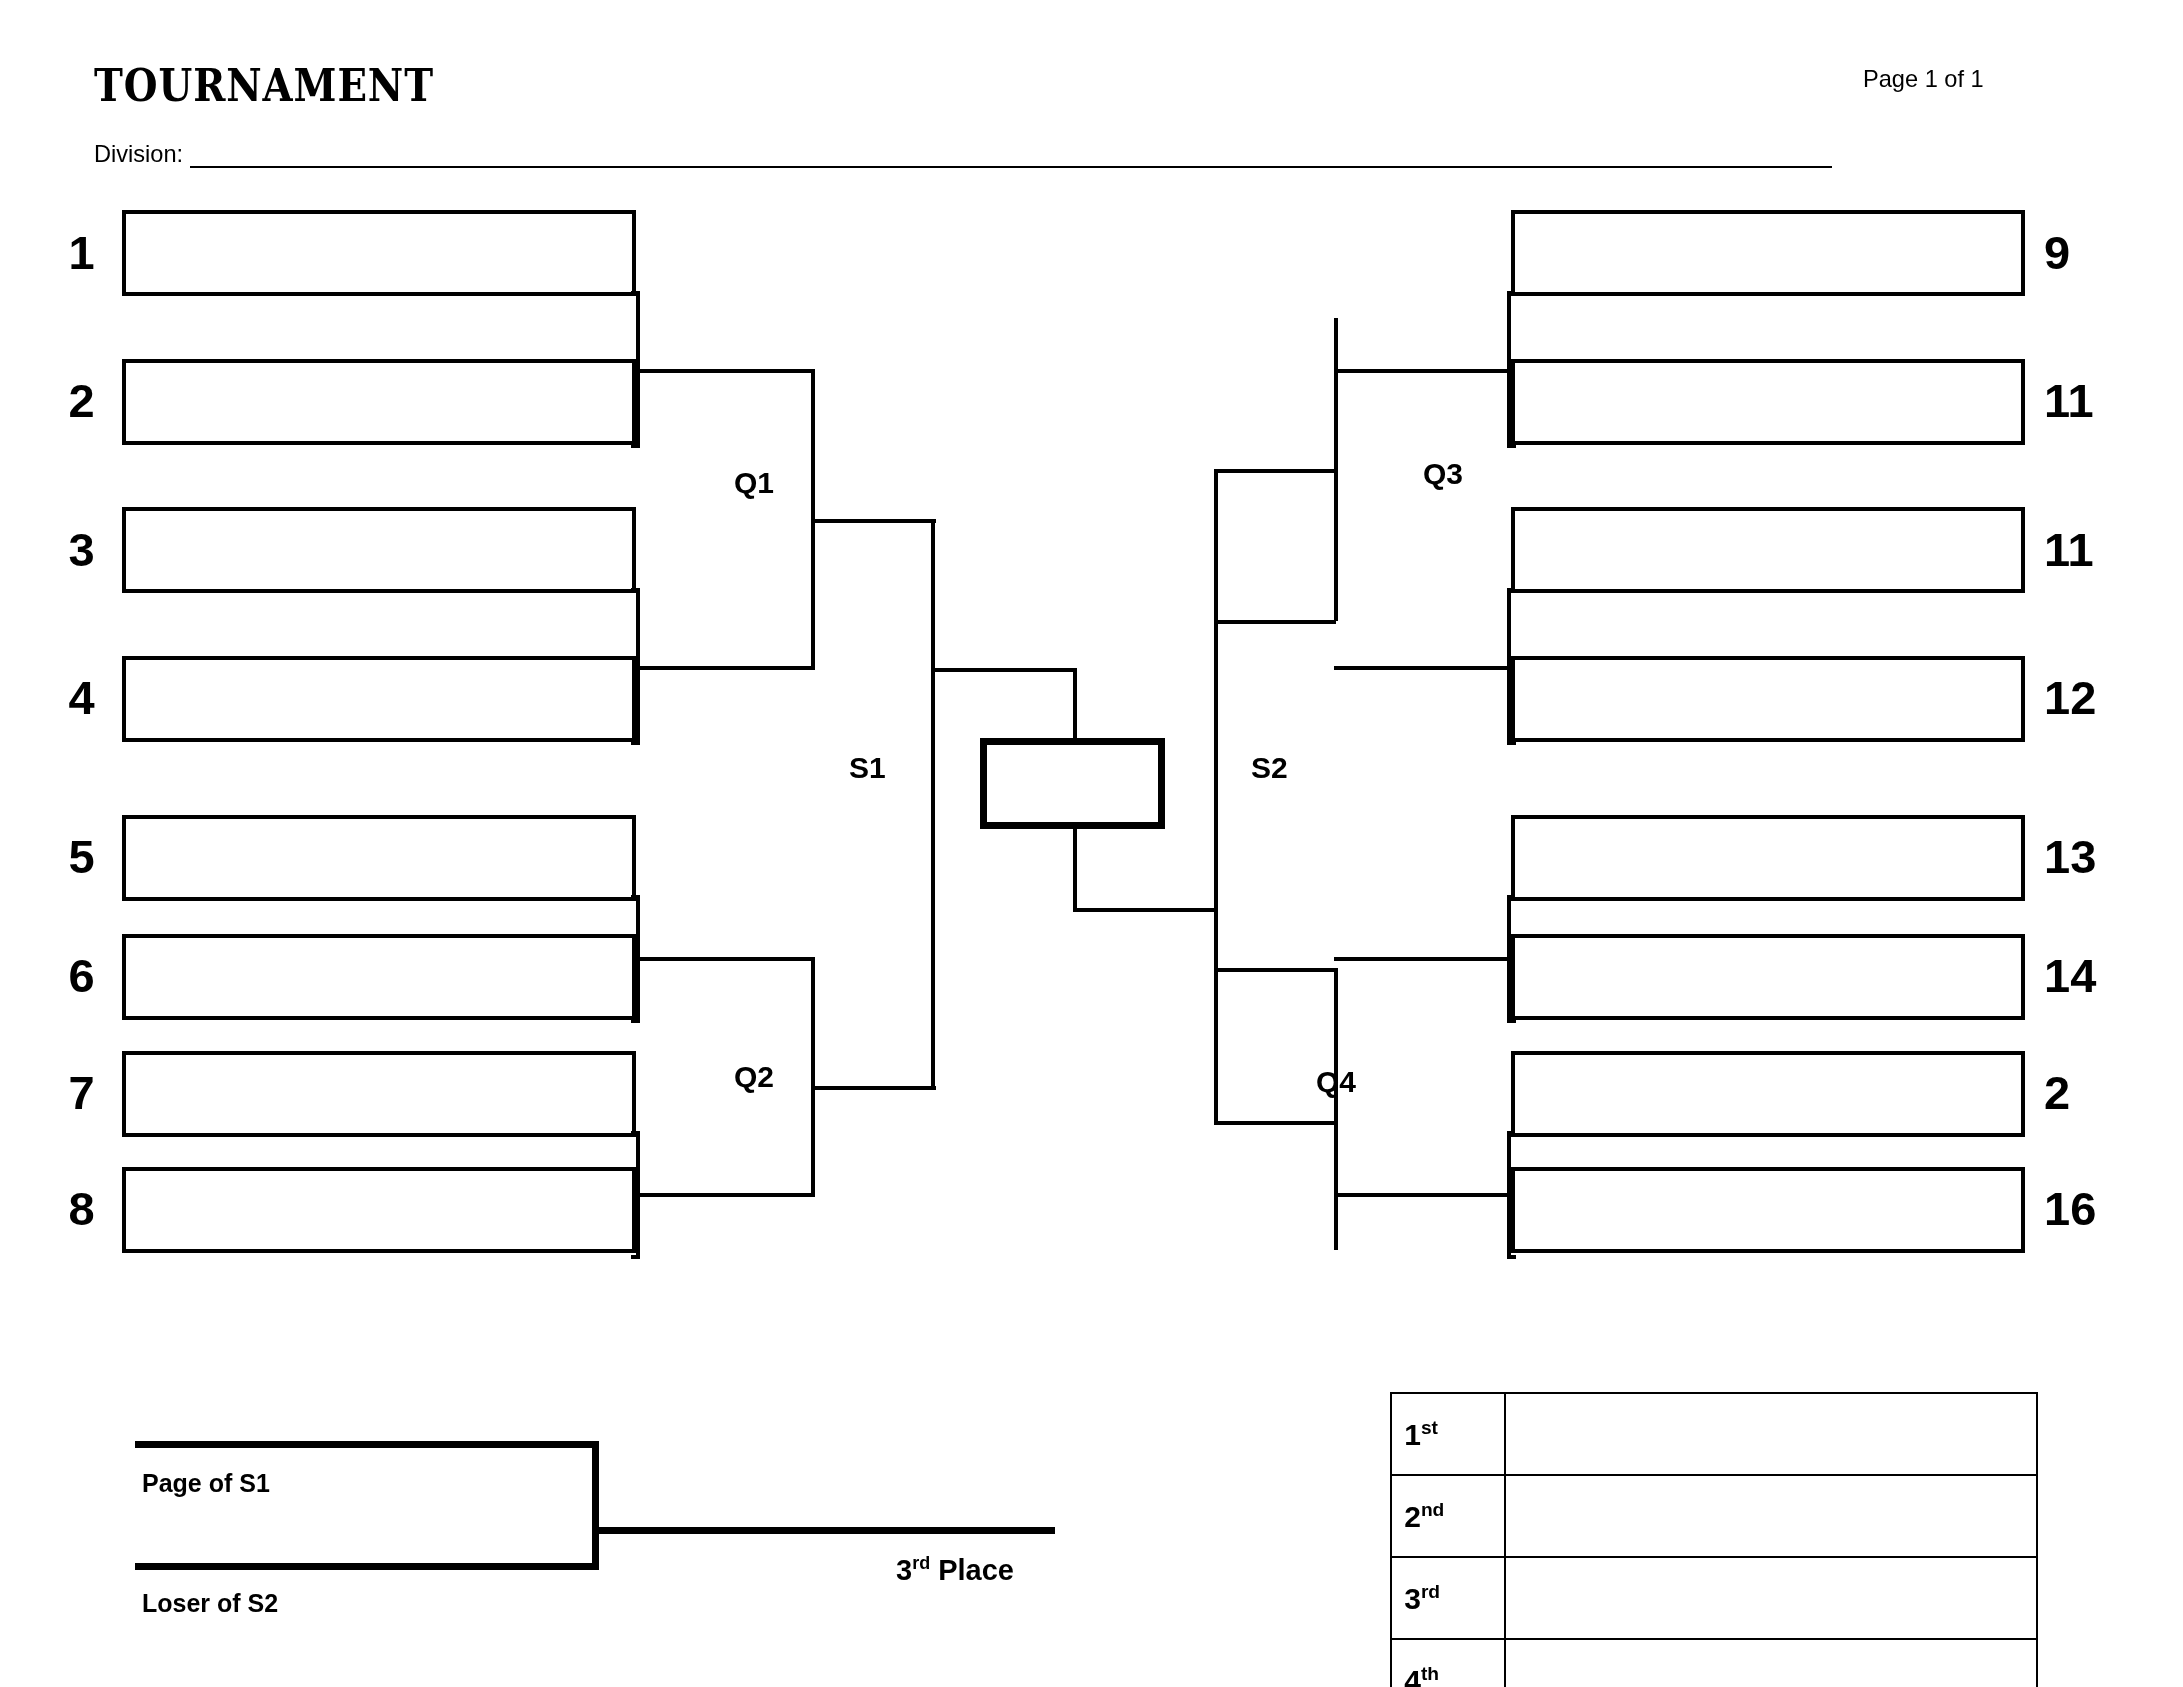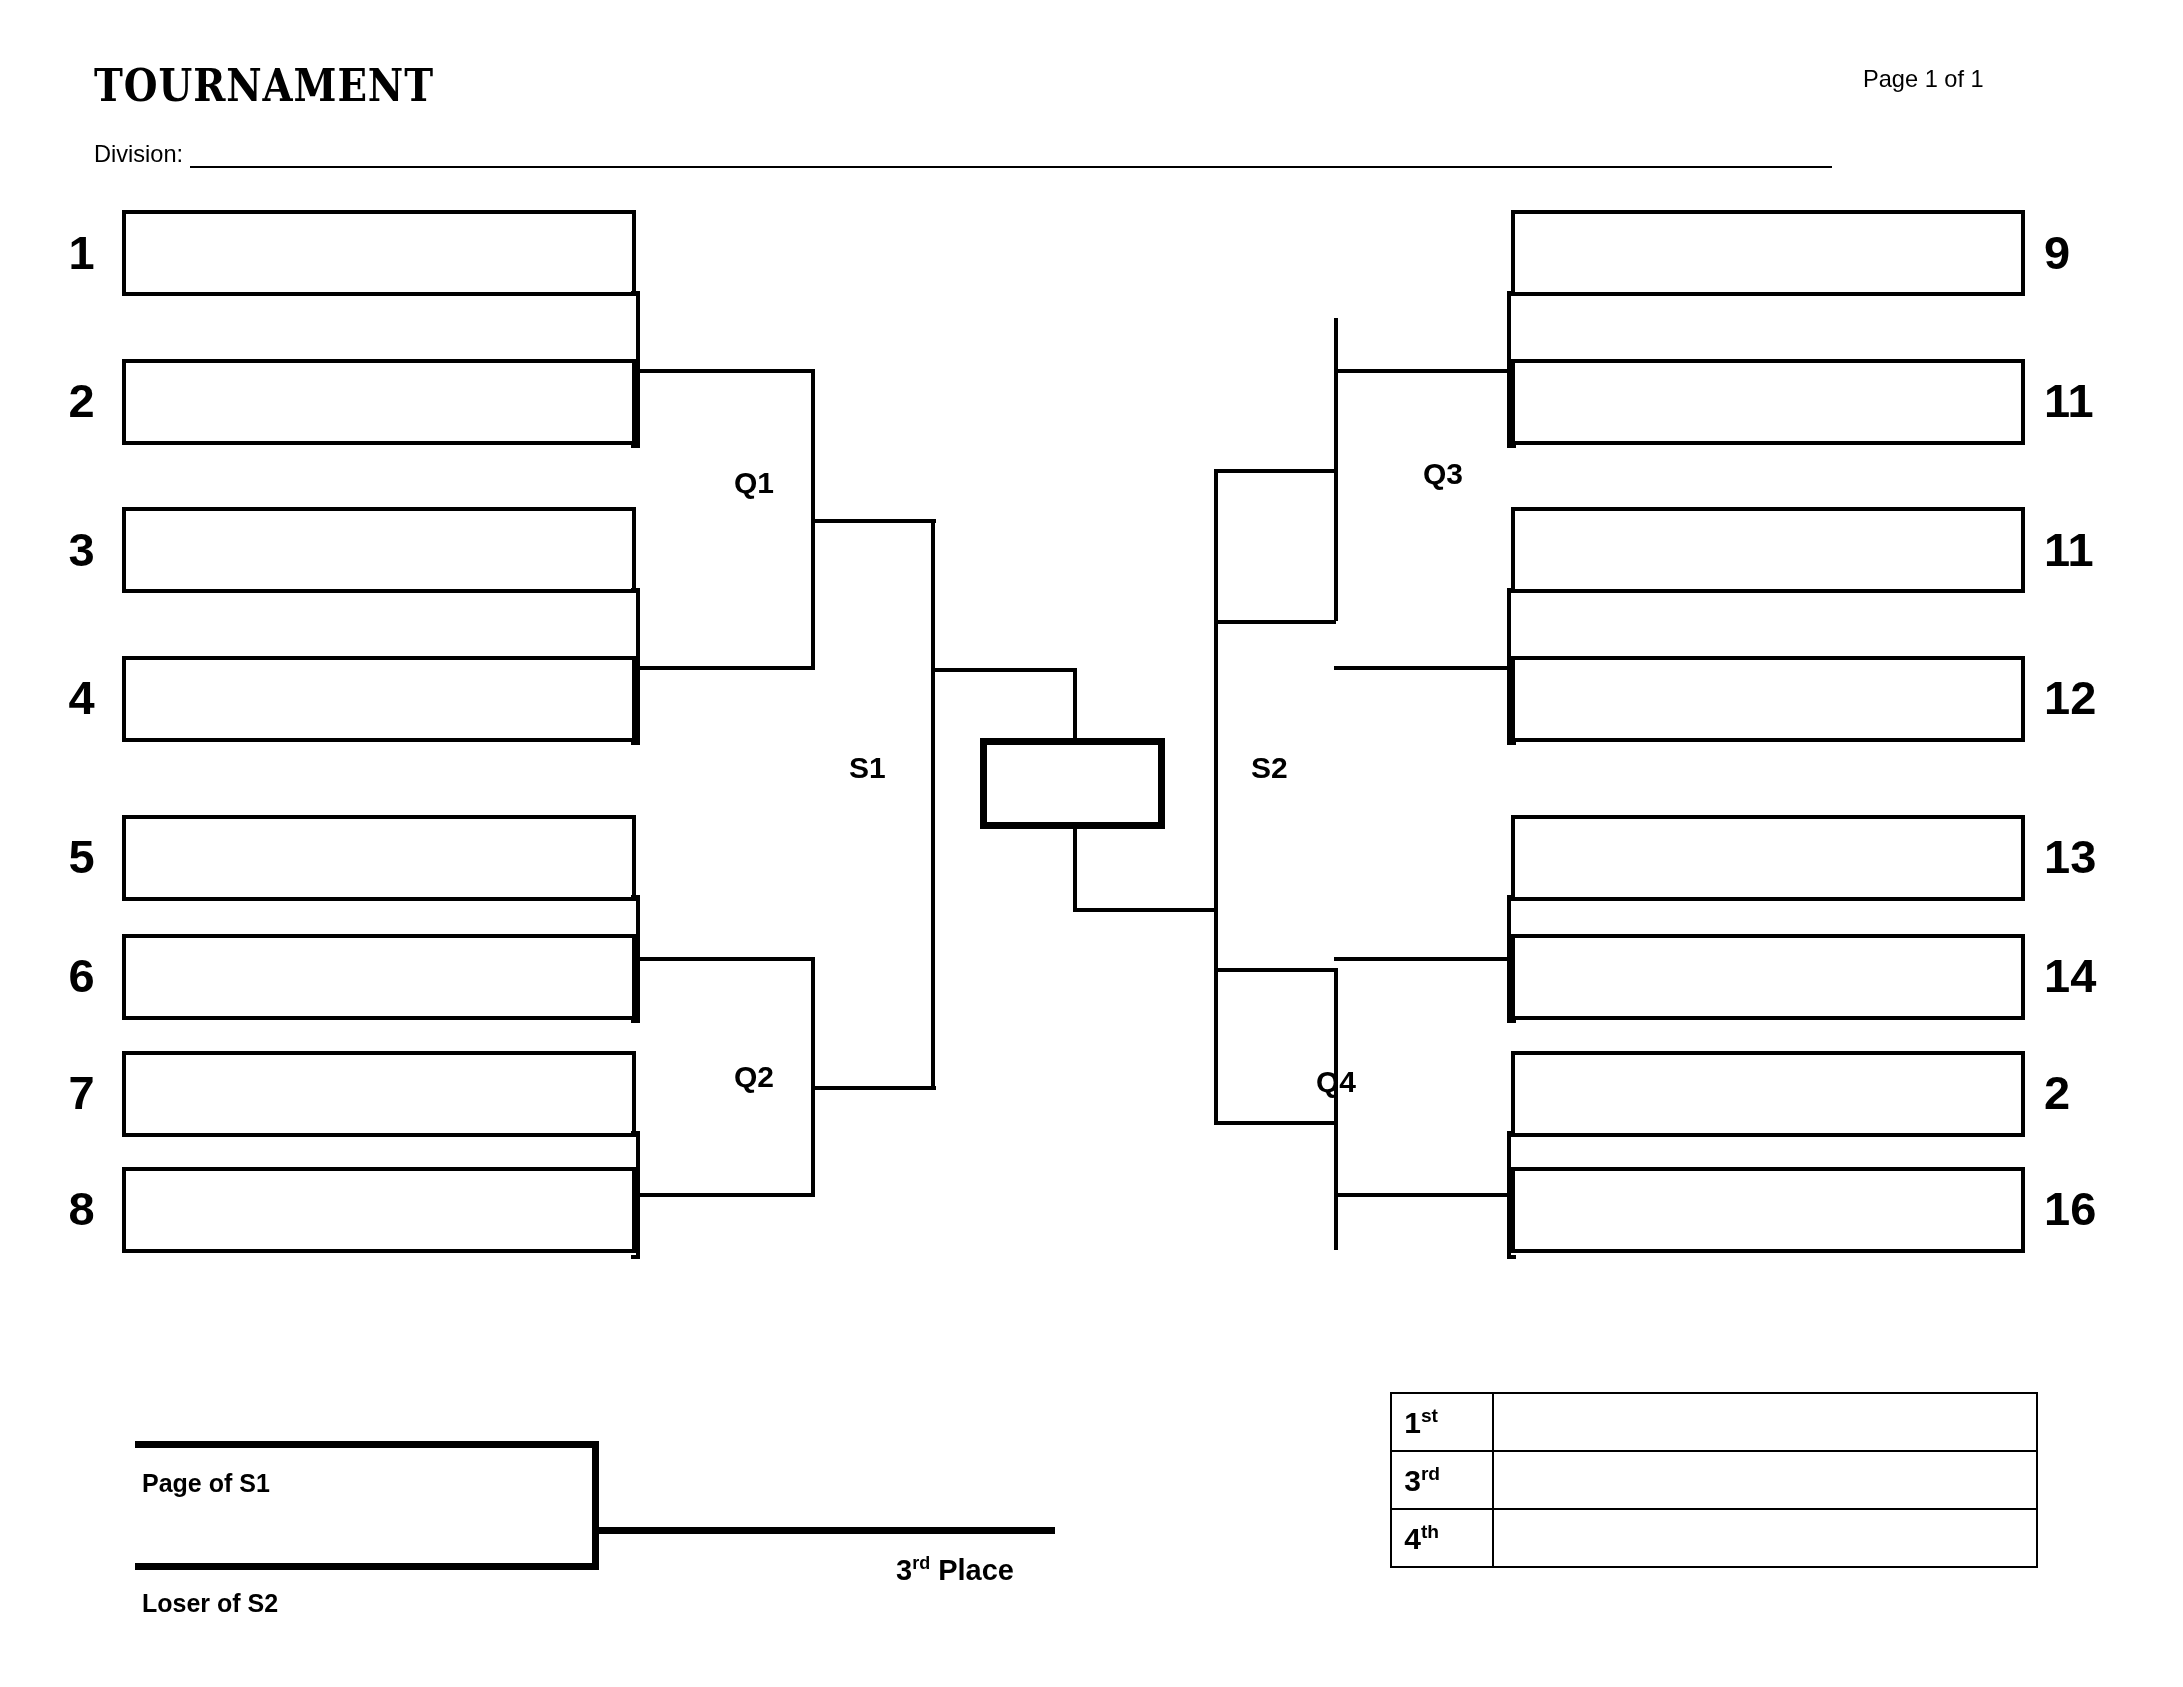--- a/index.html
+++ b/index.html
@@ -89,21 +89,21 @@
   .place-table{
     position:absolute;
     left:1390px;top:1392px;
     width:648px;
     border-collapse:collapse;
     background:#fff;
   }
   .place-table td{
     border:2.6px solid #000;
     height:48px;
-    padding:4px;
+    padding:16px;
   }
   .place-table td.rank{
     width:84px;
     font-size:30px;font-weight:bold;
     padding-left:12.2px;
     white-space:nowrap;
   }
   .place-table td.rank sup{ font-size:.64em; }
   .place-table td.blank{ }
 </style>
@@ -234,20 +234,24 @@
 
   <div class="third-place" style="left:896px;top:1554px;"><span>3</span><sup>rd</sup><span> Place</span></div>
 
   <table class="place-table">
     <tbody>
       <tr>
         <td class="rank"><span>1</span><sup>st</sup></td>
         <td class="blank"></td>
       </tr>
       <tr>
+        <td class="rank"><span>2</span><sup>nd</sup></td>
+        <td class="blank"></td>
+      </tr>
+      <tr>
         <td class="rank"><span>3</span><sup>rd</sup></td>
         <td class="blank"></td>
       </tr>
       <tr>
         <td class="rank"><span>4</span><sup>th</sup></td>
         <td class="blank"></td>
       </tr>
     </tbody>
   </table>
 

